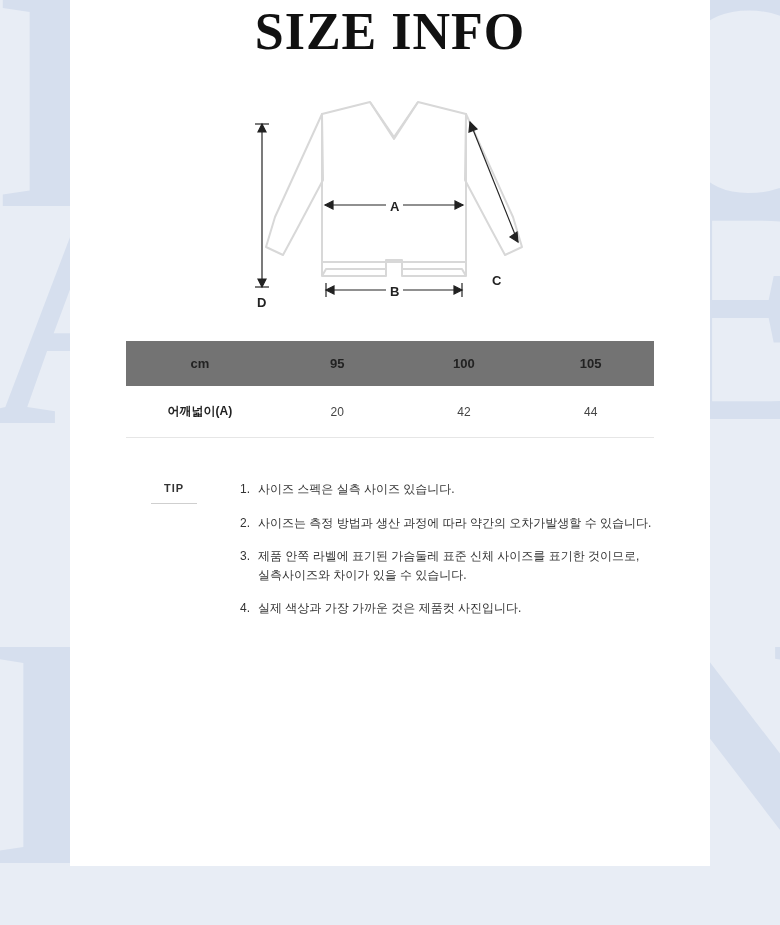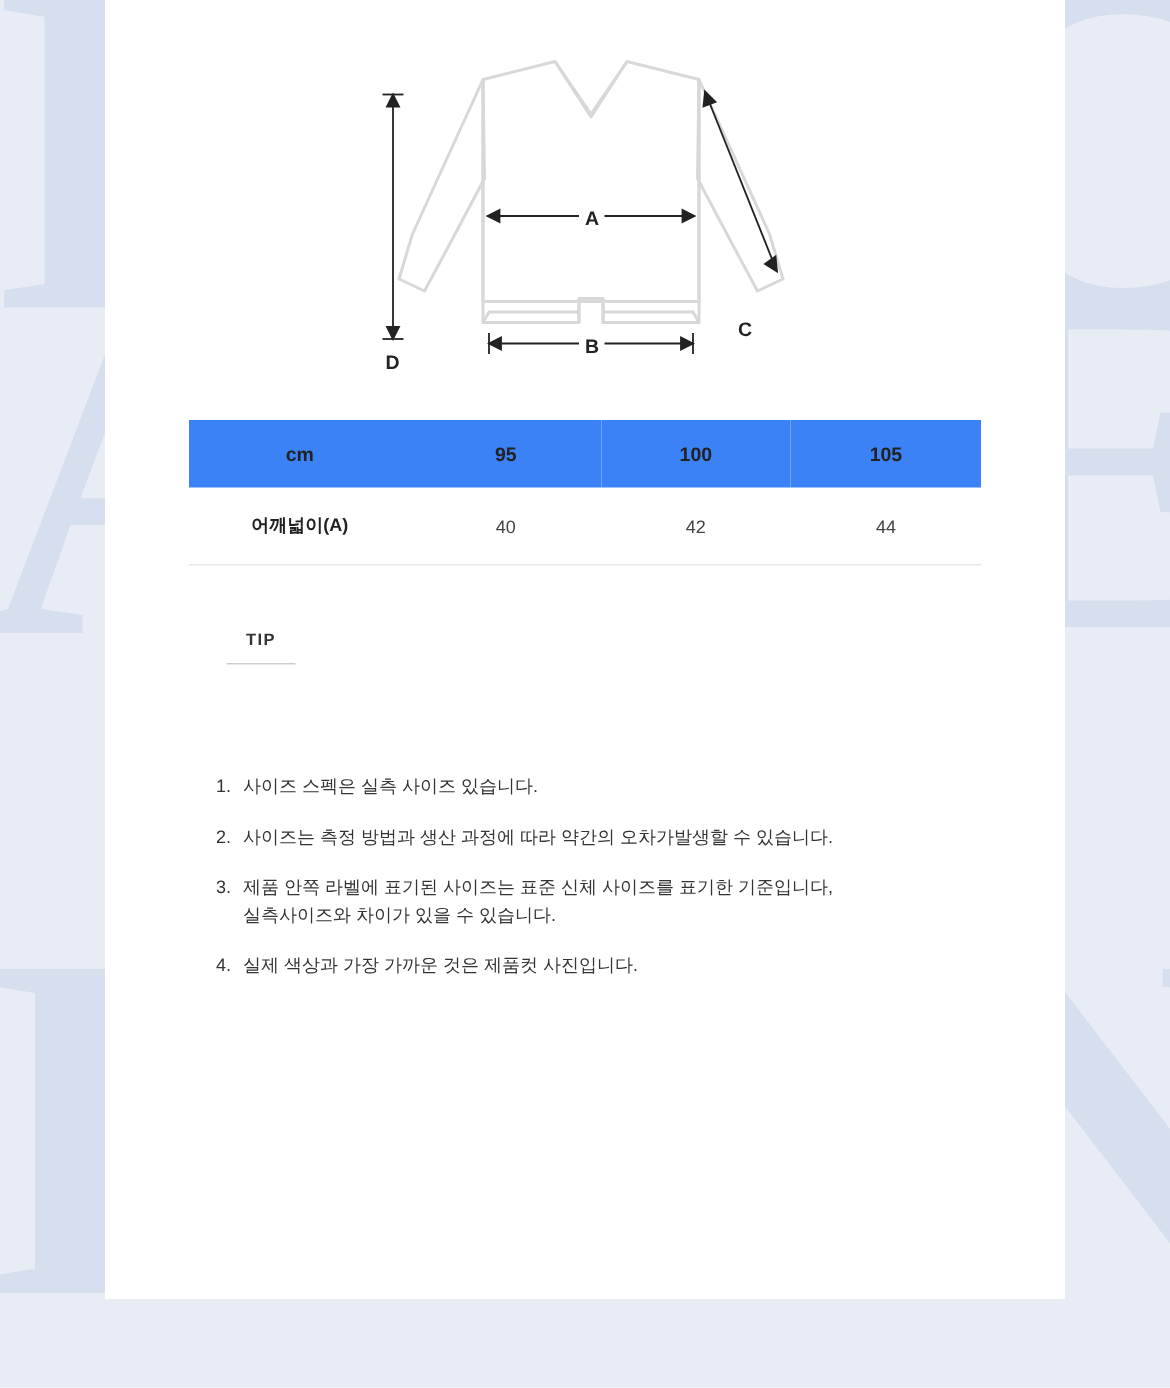--- a/index.html
+++ b/index.html
@@ -85,21 +85,21 @@
   .table-wrap {
     margin: 12px 56px 0 56px;
   }
   table {
     width: 100%;
     border-collapse: collapse;
     font-size: 12px;
     color: #333;
   }
   thead th {
-    background: #3b82f6;
+    background: #737373;
     font-size: 13px;
     font-weight: 700;
     color: #222;
     padding: 15px 0;
     text-align: center;
     border: none;
   }
   tbody td {
     padding: 17px 0;
     text-align: center;
@@ -114,21 +114,20 @@
   }
   tbody tr:last-child td { border-bottom: 1px solid #e6e6e6; }
   colgroup col.c-label { width: 28%; }
   colgroup col.c-size  { width: 24%; }
 
   
   .tips {
     margin: 42px 56px 0 56px;
     display: flex;
     align-items: flex-start;
-    flex-direction: column;
   }
   .tip-head {
     width: 96px;
     flex: 0 0 96px;
     padding-top: 2px;
   }
   .tip-head .tip-word {
     font-size: 11px;
     font-weight: 700;
     letter-spacing: 1px;
@@ -168,20 +167,21 @@
   <span class="bg-letter bg-l1">I</span>
   <span class="bg-letter bg-l2">C</span>
   <span class="bg-letter bg-l3">A</span>
   <span class="bg-letter bg-l4">E</span>
   <span class="bg-letter bg-l5">H</span>
   <span class="bg-letter bg-l6">N</span>
 </div>
 
 <div class="card">
 
+  <h1 class="title">SIZE INFO</h1>
 
   <div class="diagram">
     <svg width="640" height="252" viewBox="0 0 640 252" xmlns="http://www.w3.org/2000/svg">
       <g stroke="#d8d8d8" stroke-width="2" fill="none" stroke-linejoin="round">
 
         <path d="M252 37 L205 140 L196 170 L213 178 L227 152 L253 103 Z"></path>
 
         <path d="M396 37 L443 140 L452 170 L435 178 L421 152 L395 103 Z"></path>
 
         <path d="M252 37 L300 25 L324 60 L348 25 L396 37 L396 185 L252 185 Z"></path>
@@ -247,21 +247,21 @@
         <tr>
           <th>cm</th>
           <th>95</th>
           <th>100</th>
           <th>105</th>
         </tr>
       </thead>
       <tbody>
         <tr>
           <td>어깨넓이(A)</td>
-          <td>40</td>
+          <td>20</td>
           <td>42</td>
           <td>44</td>
         </tr>
       </tbody>
     </table>
   </div>
 
   <div class="tips">
     <div class="tip-head">
       <span class="tip-word">TIP</span>
@@ -272,21 +272,21 @@
         <span class="tip-num">1.</span>
         <span class="tip-text">사이즈 스펙은 실측 사이즈 있습니다.</span>
       </div>
       <div class="tip-item">
         <span class="tip-num">2.</span>
         <span class="tip-text">사이즈는 측정 방법과 생산 과정에 따라 약간의 오차가발생할 수 있습니다.</span>
       </div>
       <div class="tip-item">
         <span class="tip-num">3.</span>
         <span class="tip-text">
-          <span>제품 안쪽 라벨에 표기된 사이즈는 표준 신체 사이즈를 표기한 기준입니다,</span>
+          <span>제품 안쪽 라벨에 표기된 가슴둘레 표준 신체 사이즈를 표기한 것이므로,</span>
           <span class="tip-sub">실측사이즈와 차이가 있을 수 있습니다.</span>
         </span>
       </div>
       <div class="tip-item">
         <span class="tip-num">4.</span>
         <span class="tip-text">실제 색상과 가장 가까운 것은 제품컷 사진입니다.</span>
       </div>
     </div>
   </div>
 

